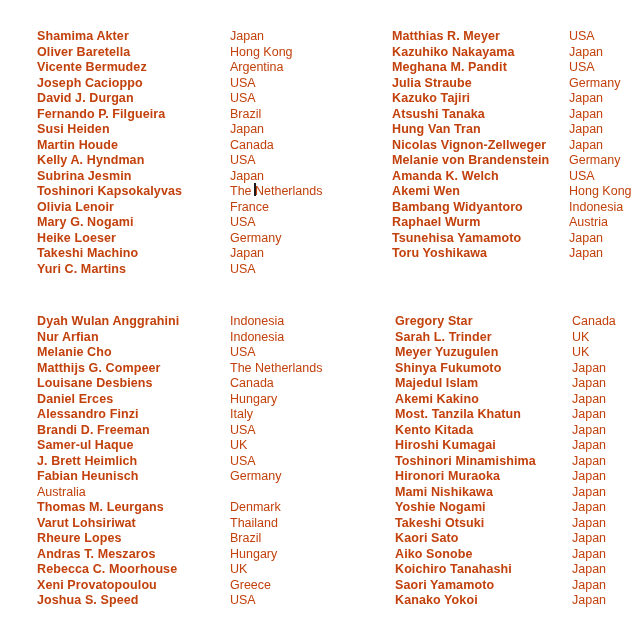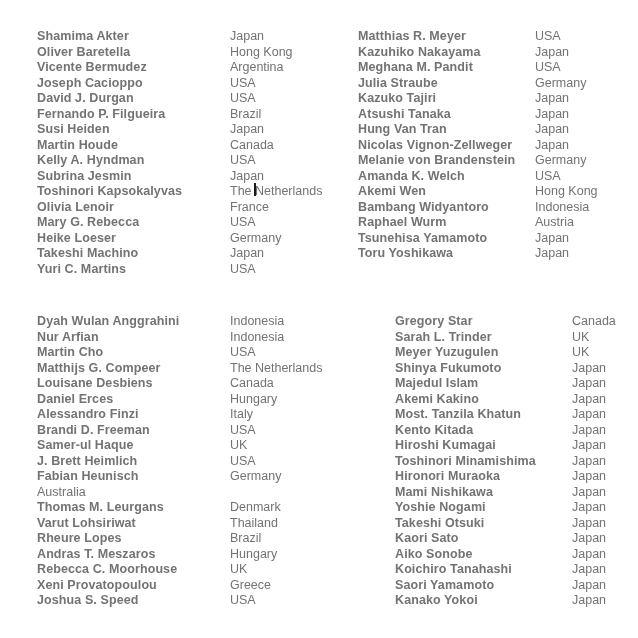--- a/index.html
+++ b/index.html
@@ -6,25 +6,25 @@
   body {
     width: 638px; height: 638px;
     background: #ffffff;
     font-family: "Liberation Sans", sans-serif;
     overflow: hidden;
   }
   .page {
     position: relative;
     width: 555px; height: 638px;
     background: #ffffff;
-    color: #737373;
+    color: #c2410c;
   }
   .block { position: absolute; }
   .block.tl { left: 37px;  top: 29px; }
-  .block.tr { left: 358px; top: 29px; }
+  .block.tr { left: 392px; top: 29px; }
   .block.bl { left: 37px;  top: 314px; }
   .block.br { left: 395px; top: 314px; }
   .row {
     display: flex;
     align-items: baseline;
     font-size: 12.5px;
     line-height: 15.5px;
     white-space: nowrap;
   }
   .row .nm { font-weight: bold; flex: 0 0 auto; letter-spacing: 0.1px; }
@@ -98,21 +98,21 @@
     <span class="nm">Toshinori Kapsokalyvas</span>
     <span class="ct">The Netherlands</span>
   </div>
 
   <div class="row">
     <span class="nm">Olivia Lenoir</span>
     <span class="ct">France</span>
   </div>
 
   <div class="row">
-    <span class="nm">Mary G. Rebecca</span>
+    <span class="nm">Mary G. Nogami</span>
     <span class="ct">USA</span>
   </div>
 
   <div class="row">
     <span class="nm">Heike Loeser</span>
     <span class="ct">Germany</span>
   </div>
 
   <div class="row">
     <span class="nm">Takeshi Machino</span>
@@ -207,21 +207,21 @@
     <span class="nm">Dyah Wulan Anggrahini</span>
     <span class="ct">Indonesia</span>
   </div>
 
   <div class="row">
     <span class="nm">Nur Arfian</span>
     <span class="ct">Indonesia</span>
   </div>
 
   <div class="row">
-    <span class="nm">Martin Cho</span>
+    <span class="nm">Melanie Cho</span>
     <span class="ct">USA</span>
   </div>
 
   <div class="row">
     <span class="nm">Matthijs G. Compeer</span>
     <span class="ct">The Netherlands</span>
   </div>
 
   <div class="row">
     <span class="nm">Louisane Desbiens</span>

